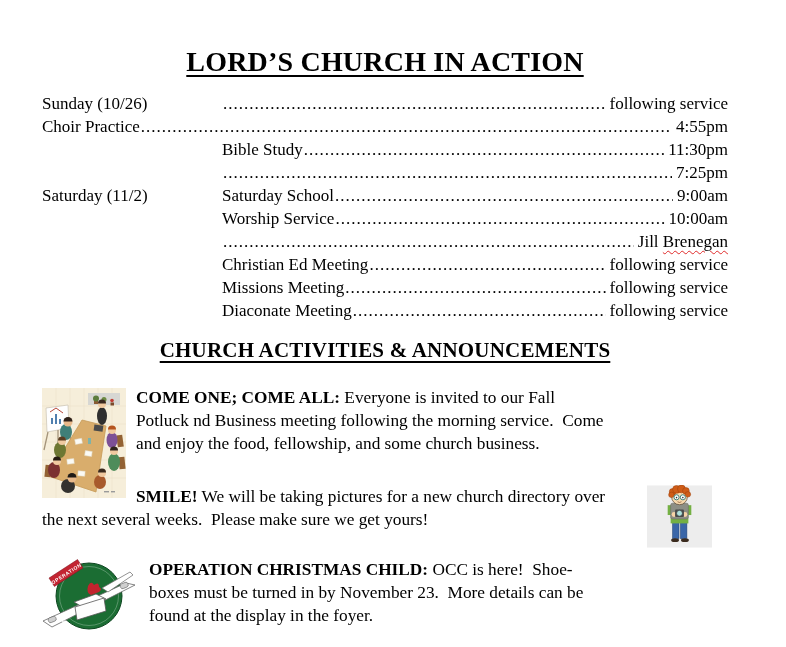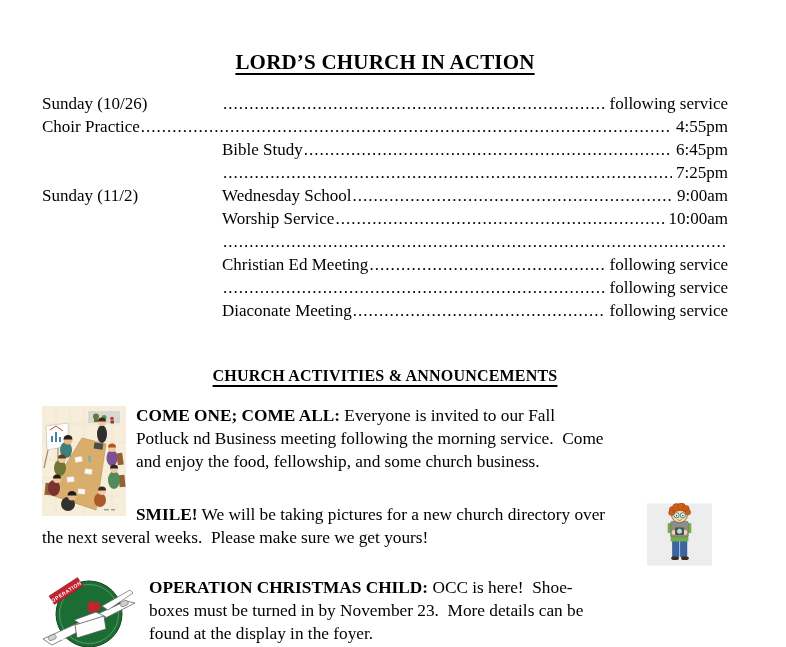--- a/index.html
+++ b/index.html
@@ -2,40 +2,40 @@
 <html><head>
 <meta charset="utf-8">
 <style>
   html,body{margin:0;padding:0;background:#fff;}
   .page{
     position:relative;width:786px;height:647px;box-sizing:border-box;
     padding:0 58px 0 42px;overflow:hidden;background:#ffffff;
     font-family:"Liberation Serif", serif;color:#000;
   }
   h1.doc-title{
-    margin:50px 0 0;font-size:21px;line-height:24px;font-weight:bold;
+    margin:50px 0 0;font-size:28px;line-height:24px;font-weight:bold;
     text-align:center;letter-spacing:.2px;
   }
   h2.doc-title{
-    margin:42px 0 0;font-size:16px;line-height:24px;font-weight:bold;
+    margin:16px 0 0;font-size:21px;line-height:24px;font-weight:bold;
     text-align:center;letter-spacing:.2px;
   }
   .u{text-decoration:underline;text-decoration-thickness:2px;text-underline-offset:4px;}
   
   .sched{margin-top:18px;font-size:17px;}
   .srow{display:flex;align-items:center;line-height:23px;}
   .sdate{flex:0 0 180px;white-space:nowrap;}
   .sevent{white-space:nowrap;}
   .indent .sevent{padding-left:30px;}
   .leader{flex:1 1 auto;min-width:8px;overflow:hidden;white-space:nowrap;margin:0 1px;}
   .leader::after{content:"..................................................................................................................................................................";letter-spacing:1px;}
   .stime{white-space:nowrap;padding-left:3px;}
   .misspelled{text-decoration:underline wavy #e02b2b;text-decoration-thickness:1px;text-underline-offset:3px;}
   
-  .flow{margin-top:16px;font-size:17.3px;line-height:23px;}
+  .flow{margin-top:24px;font-size:17.3px;line-height:23px;}
   .ann{margin:0;}
   .a1{margin-bottom:30px;max-width:570px;}
   .a2{margin-bottom:27px;}
   .a3{max-width:560px;}
   .lead{font-weight:bold;}
   .ann .body{white-space:pre-wrap;}
   .meet-img{float:left;width:84px;height:110px;margin:2px 10px 6px 0;}
   .boy-img{float:right;width:65px;height:63px;margin:0 16px 0 20px;}
   .occ-img{float:left;width:95px;height:76px;margin:0 12px 0 0;}
   .meet-img svg,.boy-img svg,.occ-img svg{display:block;width:100%;height:100%;}
@@ -55,51 +55,53 @@
     </div>
     <div class="srow">
       <span class="sevent">Choir Practice</span>
       <span class="leader"></span>
       <span class="stime">4:55pm</span>
     </div>
     <div class="srow">
       <span class="sdate"></span>
       <span class="sevent">Bible Study</span>
       <span class="leader"></span>
-      <span class="stime">6:45pm</span>
+      <span class="stime">11:30pm</span>
     </div>
     <div class="srow">
       <span class="sdate"></span>
       <span class="leader"></span>
       <span class="stime">7:25pm</span>
     </div>
     <div class="srow">
-      <span class="sdate">Sunday (11/2)</span>
-      <span class="sevent">Wednesday School</span>
+      <span class="sdate">Saturday (11/2)</span>
+      <span class="sevent">Saturday School</span>
       <span class="leader"></span>
       <span class="stime">9:00am</span>
     </div>
     <div class="srow">
       <span class="sdate"></span>
       <span class="sevent">Worship Service</span>
       <span class="leader"></span>
       <span class="stime">10:00am</span>
     </div>
     <div class="srow indent">
       <span class="sdate"></span>
       <span class="leader"></span>
+      <span class="stime"><span>Jill </span><span class="misspelled">Brenegan</span></span>
     </div>
     <div class="srow">
       <span class="sdate"></span>
       <span class="sevent">Christian Ed Meeting</span>
       <span class="leader"></span>
       <span class="stime">following service</span>
     </div>
     <div class="srow">
       <span class="sdate"></span>
+      <span class="sevent">Missions Meeting</span>
       <span class="leader"></span>
       <span class="stime">following service</span>
     </div>
     <div class="srow">
       <span class="sdate"></span>
       <span class="sevent">Diaconate Meeting</span>
       <span class="leader"></span>
       <span class="stime">following service</span>
     </div>
   </div>

